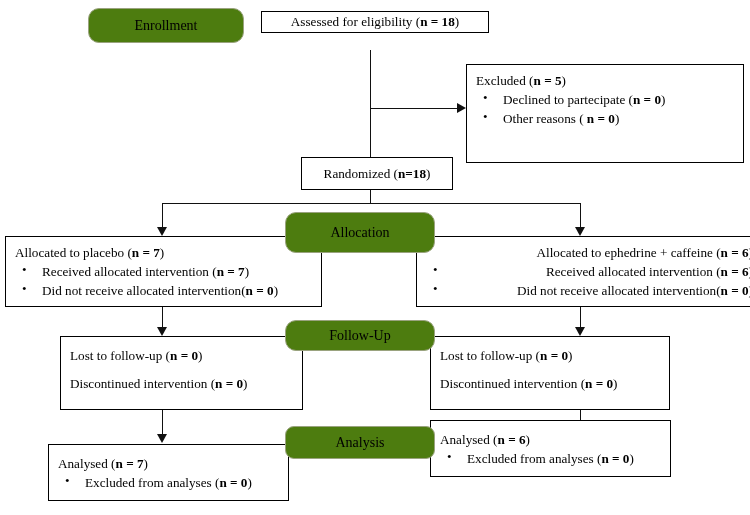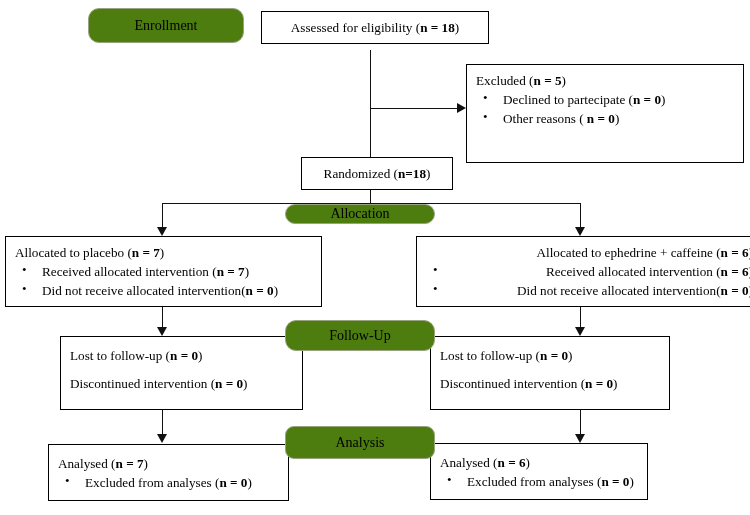--- a/index.html
+++ b/index.html
@@ -86,21 +86,21 @@
 </style>
 </head>
 <body>
 
 <div id="canvas">
 
   <div class="stage" style="left:88px;top:8px;width:156px;height:35px;">
     <span>Enrollment</span>
   </div>
 
-  <div class="box" style="left:261px;top:11px;width:228px;height:33px;">
+  <div class="box" style="left:261px;top:11px;width:228px;height:22px;">
     <div class="center txt">
       <span>Assessed for eligibility (</span>
         <b>n = 18</b>
         <span>)</span>
     </div>
   </div>
 
   <div class="vline" style="left:370px;top:50px;height:107px;"></div>
 
   <div class="hline" style="left:370px;top:108px;width:88px;"></div>
@@ -156,21 +156,21 @@
       </span>
       <span class="bl">
         <span>Received allocated intervention  (</span><b>n = 6</b><span>)</span>
       </span>
       <span class="bl">
         <span>Did not receive allocated intervention(</span><b>n  = 0</b><span>)</span>
       </span>
     </div>
   </div>
 
-  <div class="stage" style="left:285px;top:204px;width:150px;height:20px;text-align:right;">
+  <div class="stage" style="left:285px;top:212px;width:150px;height:41px;text-align:right;">
     <span>Allocation</span>
   </div>
 
   <div class="vline" style="left:162px;top:307px;height:24px;"></div>
   <div class="arrowdown" style="left:157px;top:327px;"></div>
   <div class="vline" style="left:580px;top:307px;height:24px;"></div>
   <div class="arrowdown" style="left:575px;top:327px;"></div>
 
   <div class="box" style="left:60px;top:336px;width:243px;height:74px;">
     <div class="txt pad" style="padding-top:9px;">
@@ -209,21 +209,21 @@
     <div class="txt pad" style="padding-top:9px;">
       <span class="plain">
         <span>Analysed (</span><b>n = 7</b><span>)</span>
       </span>
       <span class="bl">
         <span>Excluded from analyses  (</span><b>n = 0</b><span>)</span>
       </span>
     </div>
   </div>
 
-  <div class="box" style="left:430px;top:443px;width:218px;height:57px;">
+  <div class="box" style="left:430px;top:420px;width:241px;height:57px;">
     <div class="txt pad" style="padding-top:9px;">
       <span class="plain">
         <span>Analysed (</span><b>n = 6</b><span>)</span>
       </span>
       <span class="bl">
         <span>Excluded from analyses  (</span><b>n = 0</b><span>)</span>
       </span>
     </div>
   </div>
 

